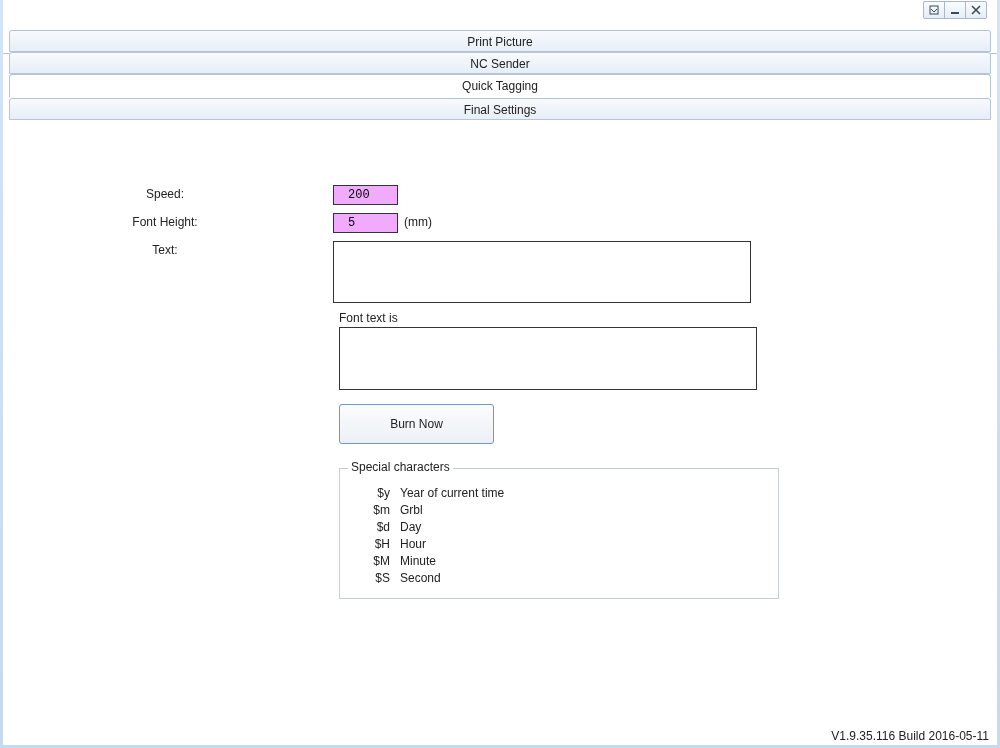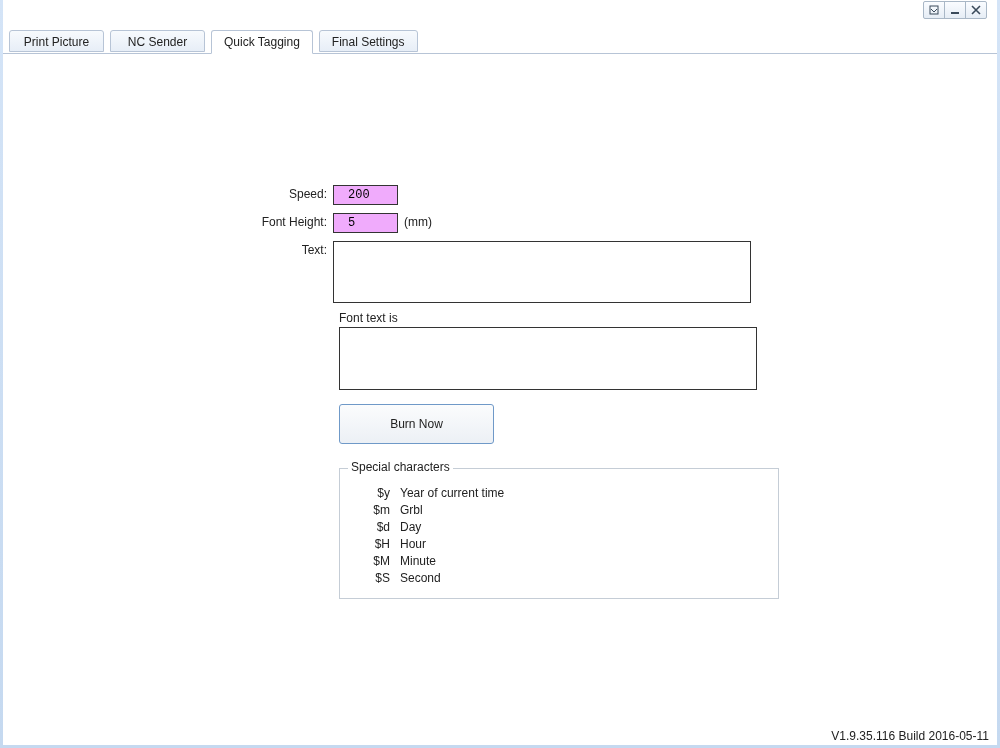--- a/index.html
+++ b/index.html
@@ -44,20 +44,21 @@
     .titlebar-btn.first { margin-left: 0; border-top-left-radius: 2px; border-bottom-left-radius: 2px; }
     .titlebar-btn.last { border-top-right-radius: 2px; border-bottom-right-radius: 2px; }
     .titlebar-btn svg { display: block; }
 
     .tabs {
       display: flex;
       height: 24px;
       position: relative;
       margin-top: 10px;
       padding-left: 6px;
+      flex-direction: column;
     }
     .tabs::after {
       content: "";
       position: absolute;
       left: 0; right: 0; bottom: 0;
       height: 1px;
       background: #b7c4d6;
       z-index: 0;
     }
     .tab {
@@ -97,21 +98,21 @@
       left: 0;
       top: 130px;
     }
     .form-row {
       display: flex;
       align-items: flex-start;
       margin-bottom: 8px;
     }
     .form-label {
       width: 330px;
-      text-align: right;
+      text-align: center;
       padding-right: 6px;
       padding-top: 2px;
       color: #222;
     }
     input.text-box {
       border: 1px solid #333;
       font-family: Liberation Mono, monospace;
       font-size: 12px;
       padding: 2px 14px;
       height: 20px;

